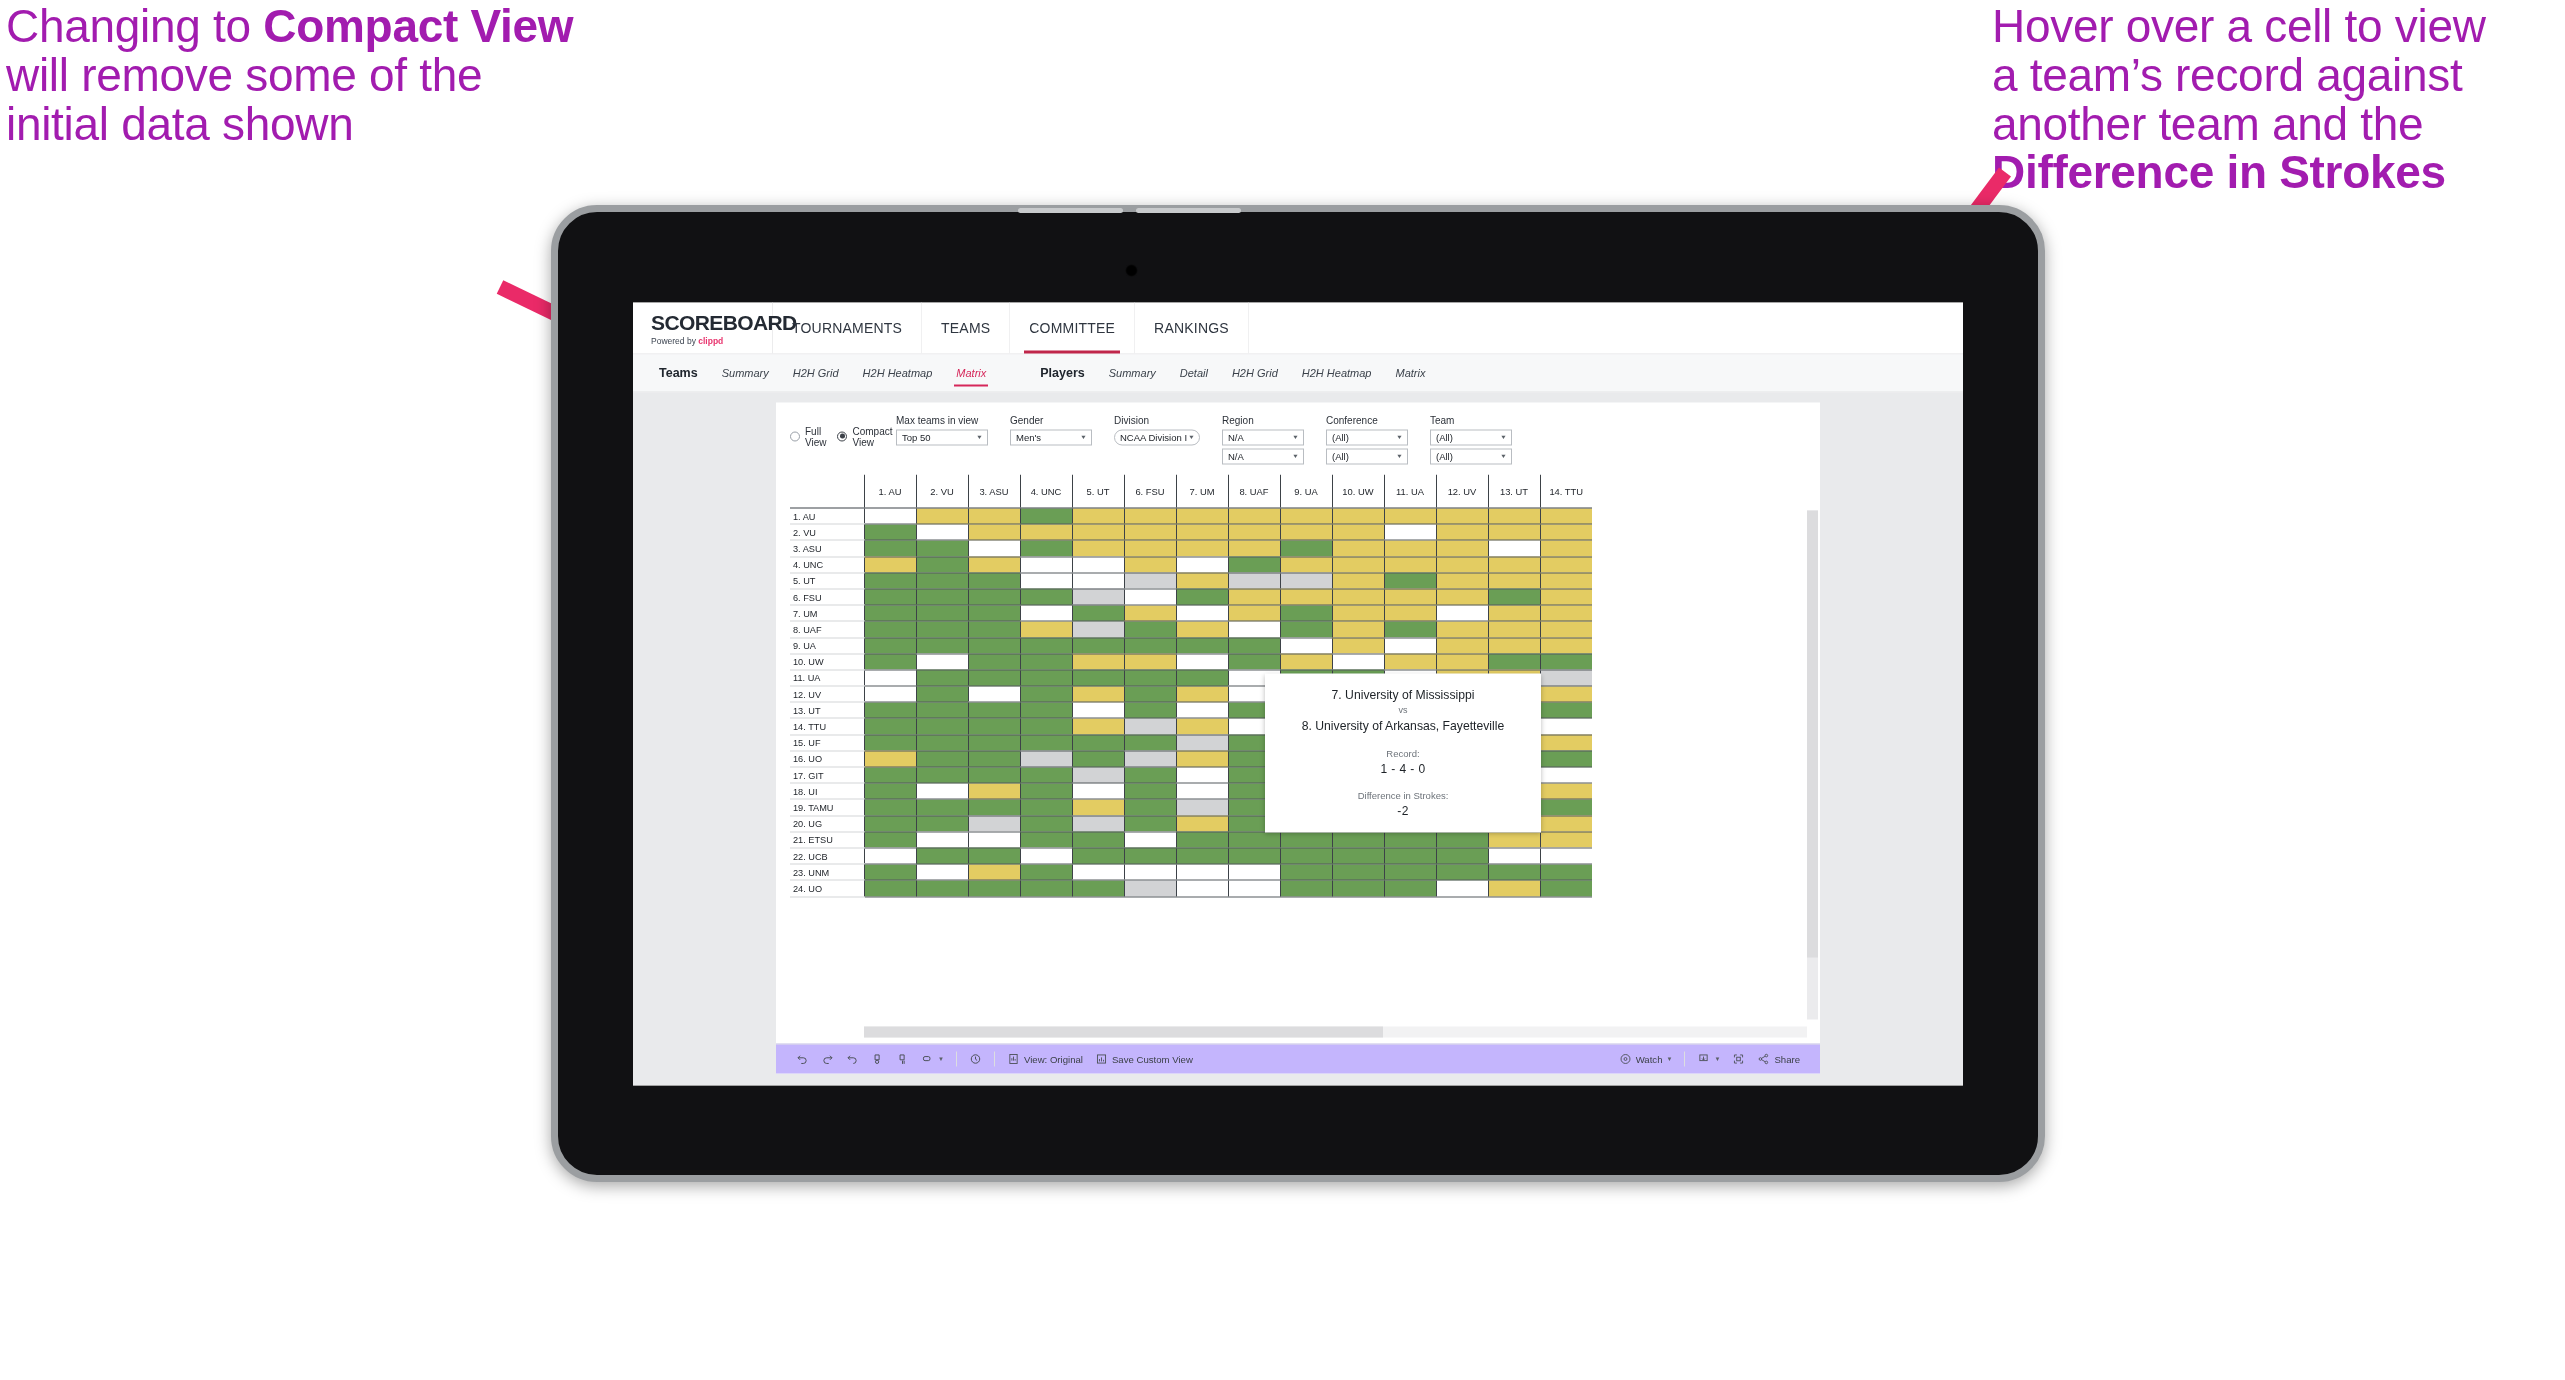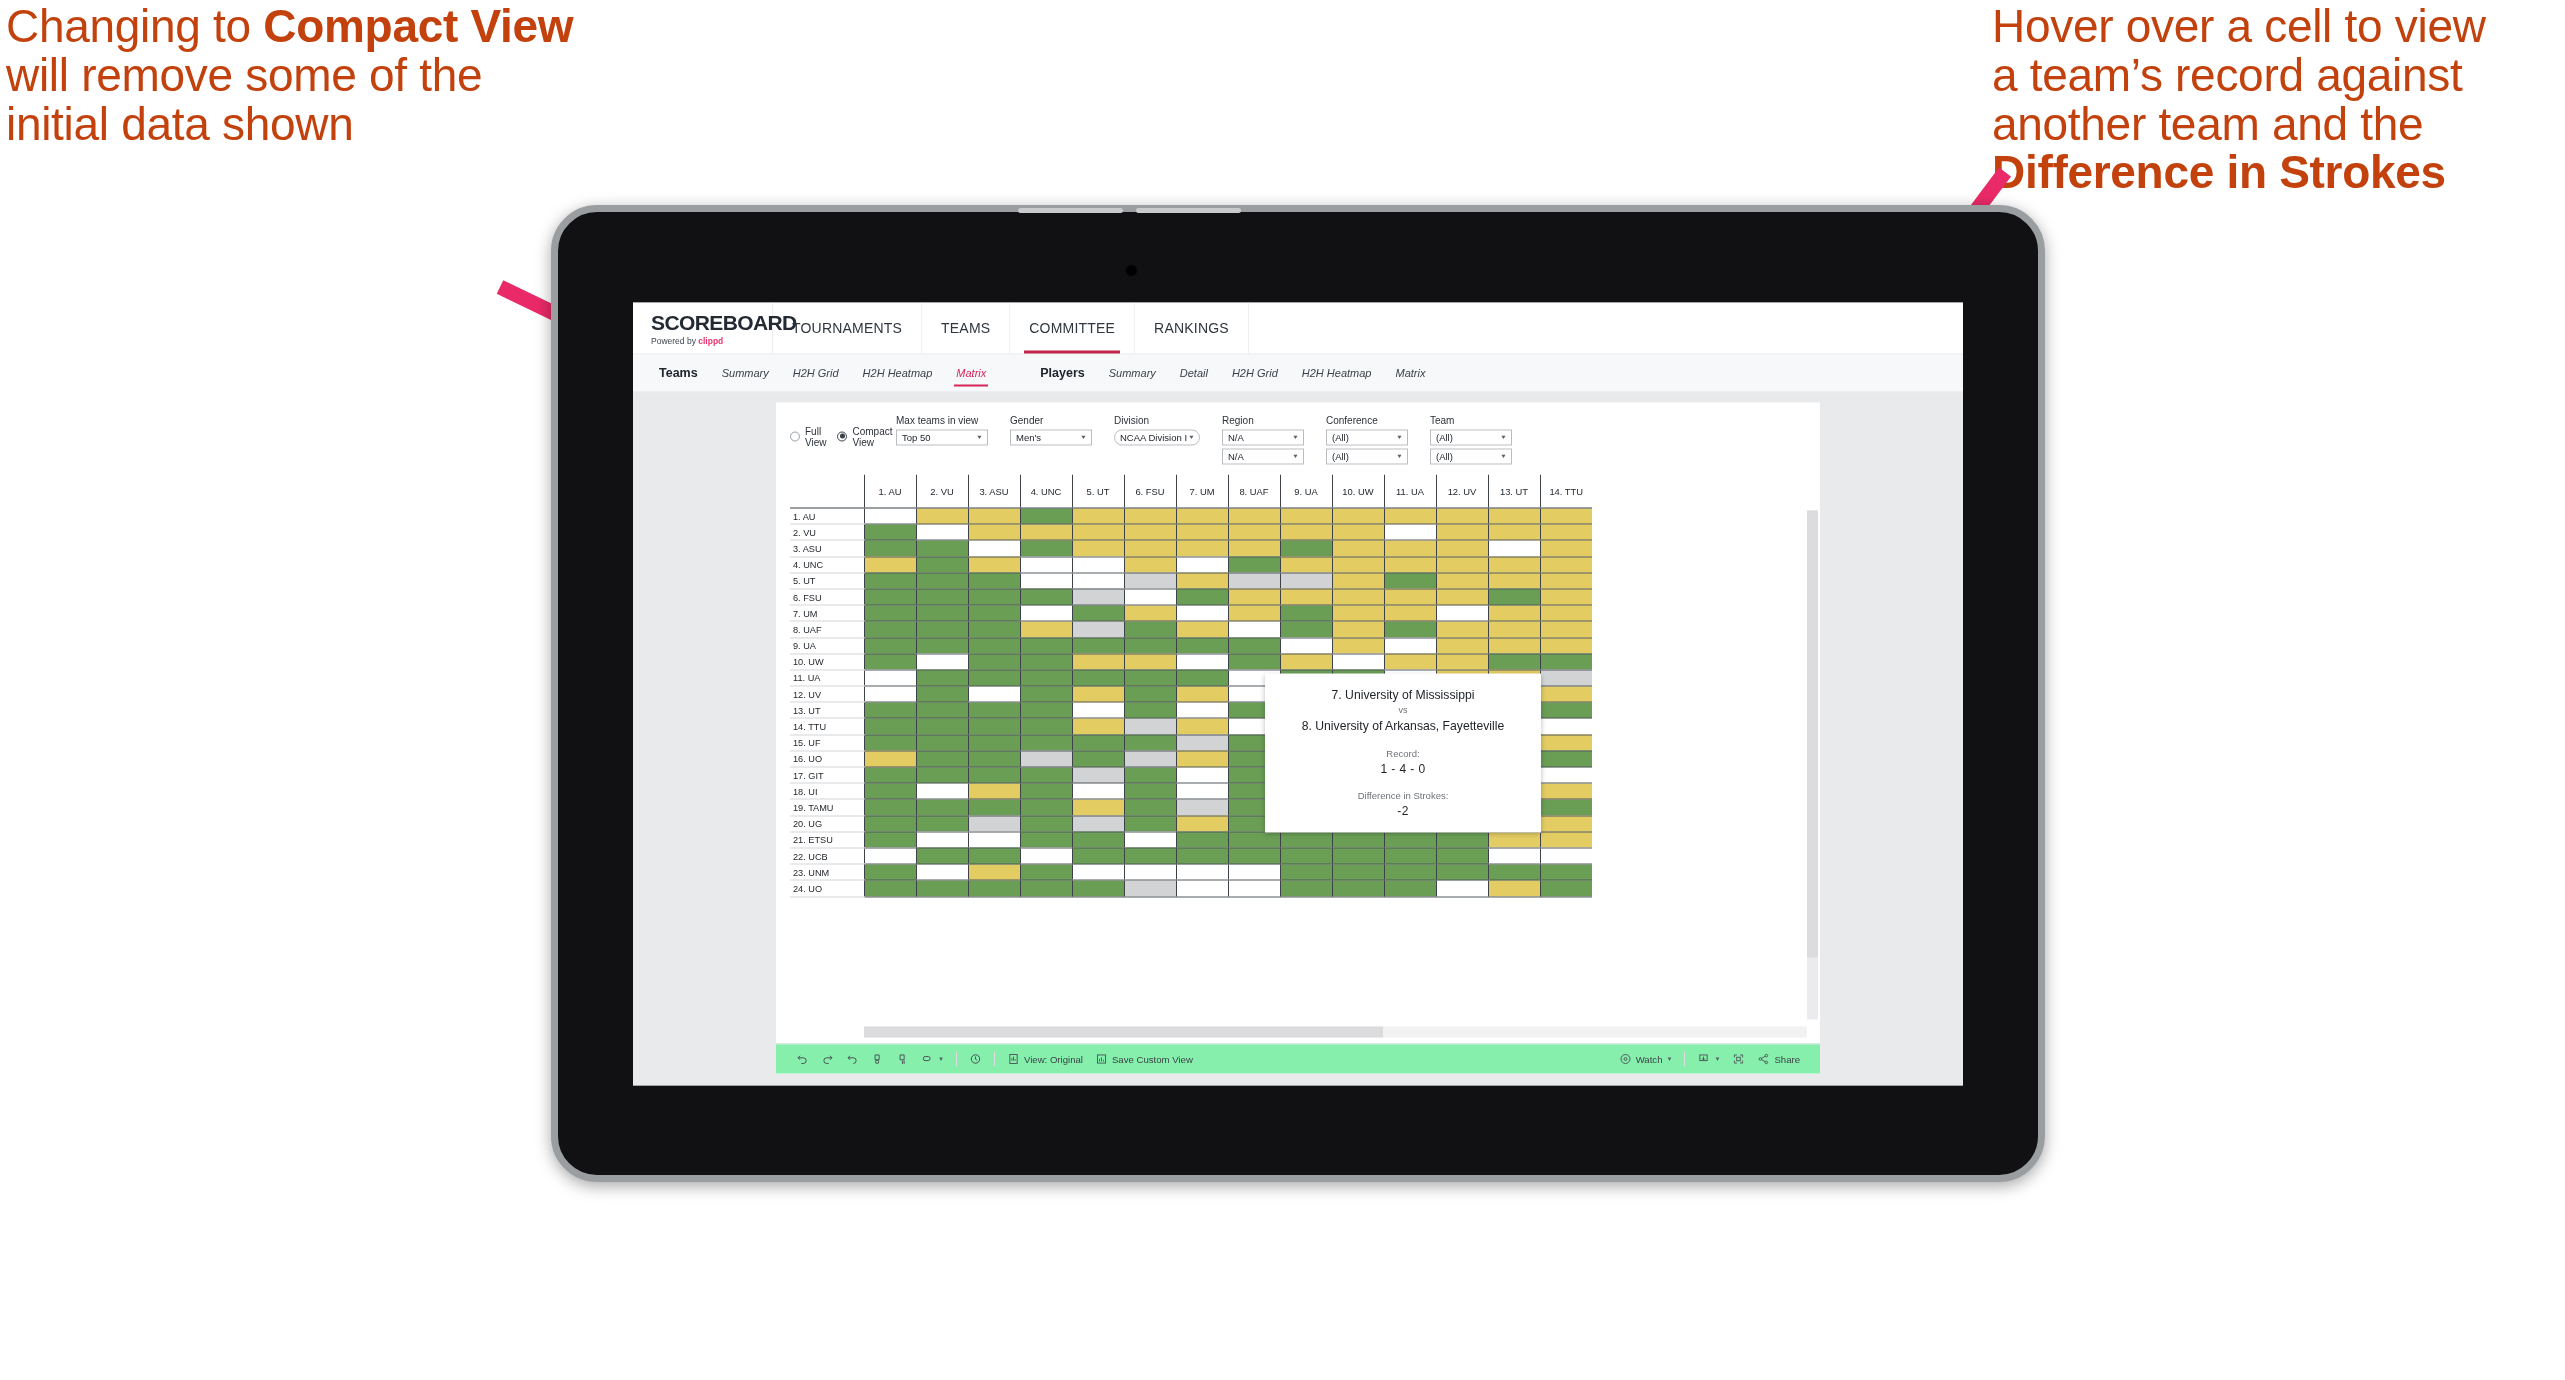--- a/index.html
+++ b/index.html
@@ -9,21 +9,21 @@
     font-family: "Liberation Sans", sans-serif;
     overflow: hidden;
   }
   .stage { position: relative; width: 2565px; height: 1380px; }
 
   
   .annot {
     position: absolute;
     font-size: 46px;
     line-height: 1.06;
-    color: #c2410c;
+    color: #a21caf;
     font-weight: 400;
     letter-spacing: -0.3px;
   }
   .annot b { font-weight: 700; }
   #annot-left  { left: 6px;  top: 2px;  width: 590px; }
   #annot-right { left: 1992px; top: 2px; width: 500px; }
 
   .arrow-svg { position: absolute; left: 0; top: 0; width: 2565px; height: 1380px; pointer-events: none; }
 
   
@@ -148,21 +148,21 @@
     background:#fff; box-shadow:0 1px 5px rgba(0,0,0,.28);
     padding:13px 10px 15px; text-align:center; z-index:30;
   }
   .tt-team { font-size:12.2px; color:#1d2227; font-weight:400; line-height:1.35; }
   .tt-vs { font-size:9px; color:#6d737a; margin:2px 0 3px; }
   .tt-lbl { font-size:9.5px; color:#6d737a; margin-top:14px; }
   .tt-val { font-size:12px; color:#1d2227; margin-top:3px; letter-spacing:.4px; }
 
   
   .toolbar {
-    height:30px; border-top:1px solid #e2e3e5; background:#86efac;
+    height:30px; border-top:1px solid #e2e3e5; background:#c4b5fd;
     display:flex; align-items:center; padding:0 14px; gap:0; font-size:9.6px; color:#3c4148;
   }
   .tb { display:flex; align-items:center; gap:4px; padding:0 6px; color:#3c4148; }
   .tb-ic { width:13px; height:13px; display:block; }
   .tb-sep { width:1px; height:15px; background:#dcdee0; margin:0 6px; }
   .tb-spacer { flex:1; }
 </style>
 </head>
 <body>
 

